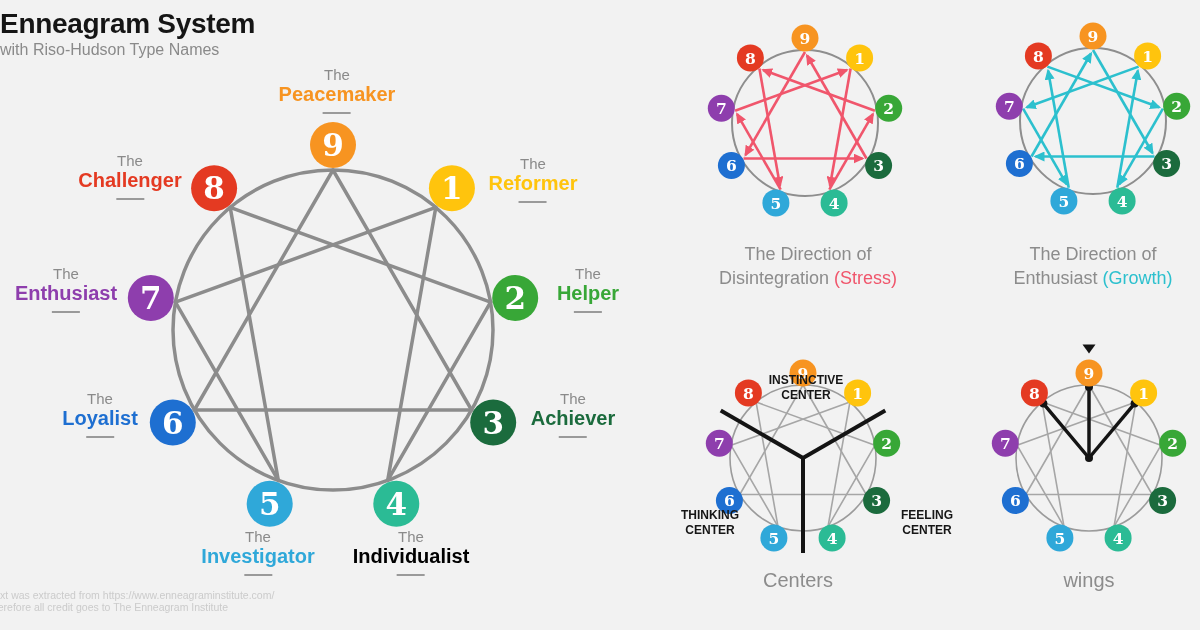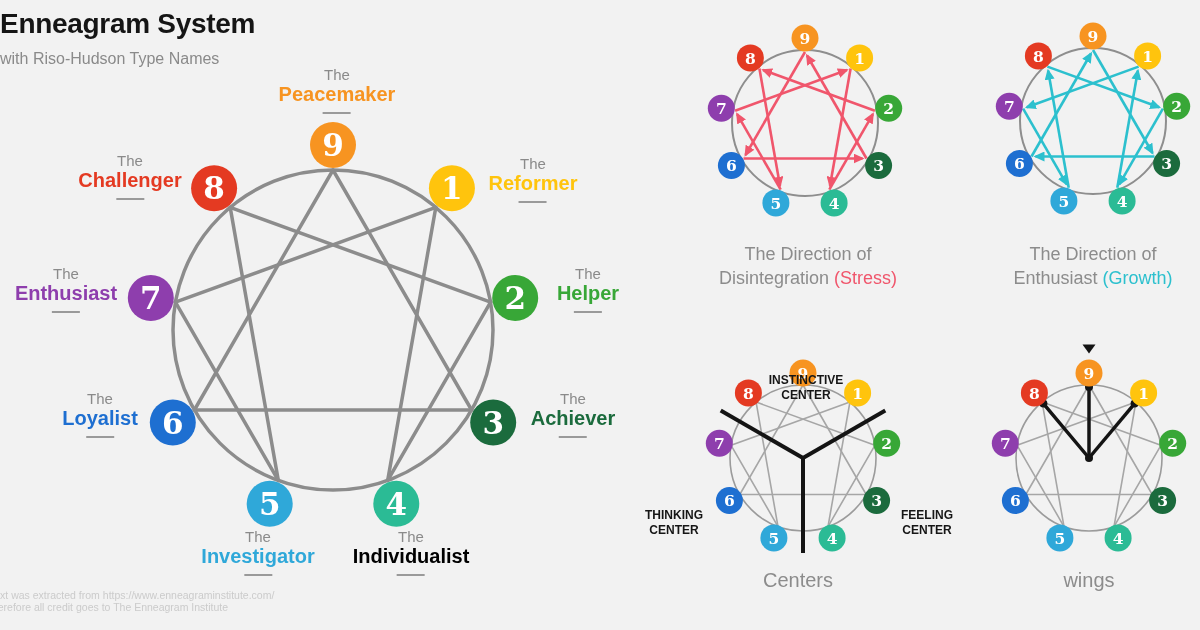--- a/index.html
+++ b/index.html
@@ -1,20 +1,20 @@
 <!DOCTYPE html>
 <html><head>
 <meta charset="utf-8">
 <style>
   html,body{margin:0;padding:0;}
   body{font-family:"Liberation Sans", sans-serif;}
   .stage{position:relative;width:1200px;height:630px;overflow:hidden;background:#F2F2F2;}
   .header{position:absolute;left:0;top:8px;}
   .title{font-size:28px;font-weight:bold;color:#151515;letter-spacing:-0.3px;line-height:32px;}
-  .subtitle{font-size:16px;color:#8A8A8A;margin-top:10px;}
+  .subtitle{font-size:16px;color:#8A8A8A;margin-top:1px;}
   svg{position:absolute;}
   .type-label{position:absolute;transform:translateX(-50%);text-align:center;white-space:nowrap;}
   .type-label .the{font-size:15px;color:#8A8A8A;line-height:17px;}
   .type-label .name{font-size:20px;font-weight:bold;line-height:23px;}
   .type-label .rule{width:28px;height:2px;background:#9A9A9A;margin:6px auto 0;}
   .mini-caption{position:absolute;transform:translateX(-50%);text-align:center;font-size:18px;line-height:24px;color:#8C8C8C;white-space:nowrap;}
   .center-label{position:absolute;transform:translateX(-50%);text-align:center;font-size:12px;font-weight:bold;color:#161616;line-height:15px;margin-top:44px;}
   .diagram-caption{position:absolute;transform:translateX(-50%);text-align:right;font-size:20px;color:#8C8C8C;white-space:nowrap;}
   .footer{position:absolute;left:-11px;top:590px;font-size:10.5px;line-height:11.5px;color:#CBCBCB;white-space:nowrap;}
 </style>
@@ -348,21 +348,21 @@
     <div>The Direction of</div>
     <div><span>Disintegration</span> <span style="color: rgb(240, 86, 108);">(Stress)</span></div>
   </div>
 
   <div class="mini-caption" style="left:1093px;top:242px">
     <div>The Direction of</div>
     <div><span>Enthusiast</span> <span style="color: rgb(44, 192, 206);">(Growth)</span></div>
   </div>
 
   <div class="center-label" style="left:806px;top:329px;width:100px">INSTINCTIVE CENTER</div>
-  <div class="center-label" style="left:674px;top:464px;width:80px">THINKING CENTER</div>
+  <div class="center-label" style="left:710px;top:464px;width:80px">THINKING CENTER</div>
   <div class="center-label" style="left:927px;top:464px;width:80px">FEELING CENTER</div>
 
   <div class="diagram-caption" style="left:798px;top:569px">Centers</div>
   <div class="diagram-caption" style="left:1089px;top:569px">wings</div>
 
   <div class="footer">
     <div>Text was extracted from https://www.enneagraminstitute.com/</div>
     <div>therefore all credit goes to The Enneagram Institute</div>
   </div>
 

